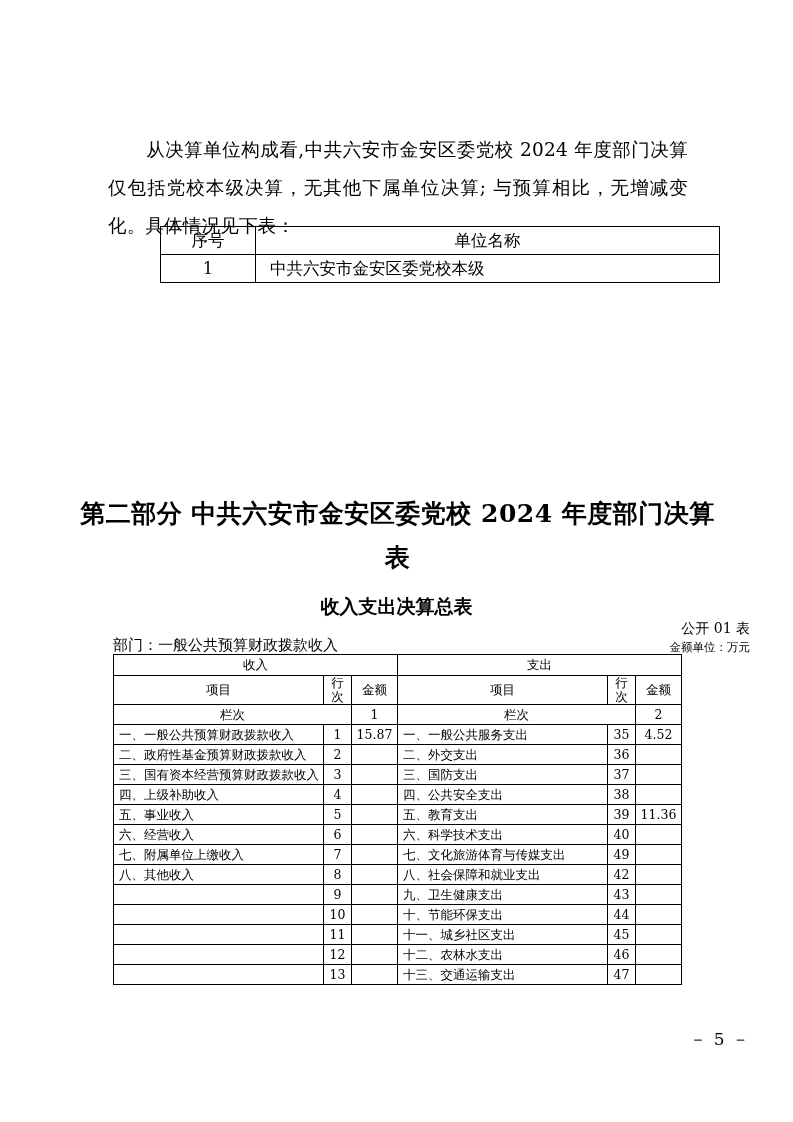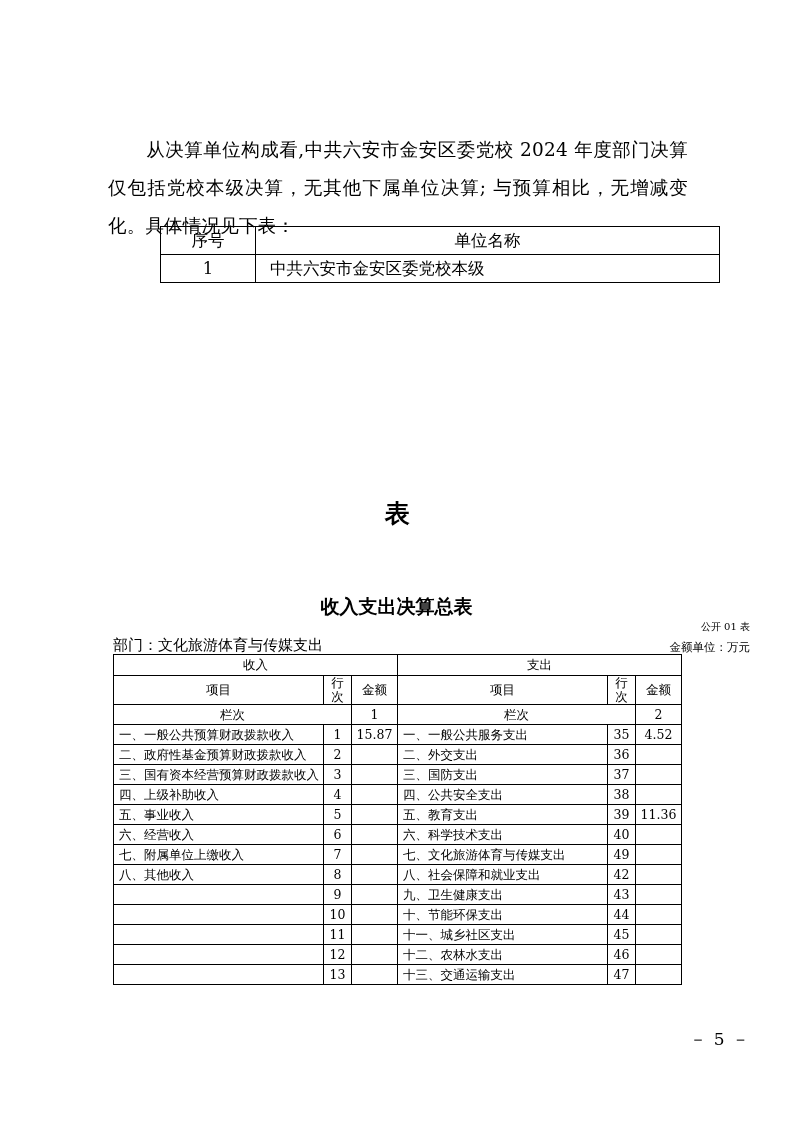--- a/index.html
+++ b/index.html
@@ -79,21 +79,21 @@
     width: 793px;
     text-align: center;
     font-size: 19px;
     font-weight: bold;
   }
 
   .form-code {
     position: absolute;
     right: 88px;
     top: 620px;
-    font-size: 10px;
+    font-size: 14px;
   }
   .dept-line {
     position: absolute;
     left: 113px;
     top: 636px;
     font-size: 15px;
   }
   .amount-unit {
     position: absolute;
     right: 88px;
@@ -153,26 +153,27 @@
         <td>单位名称</td>
       </tr>
       <tr>
         <td class="col-seq">1</td>
         <td class="name">中共六安市金安区委党校本级</td>
       </tr>
     </tbody>
   </table>
 
   <div class="part-title">
+    <span>第二部分  中共六安市金安区委党校 2024 年度部门决算</span>
     <span class="l2">表</span>
   </div>
 
   <div class="sheet-title">收入支出决算总表</div>
   <div class="form-code">公开 01 表</div>
-  <div class="dept-line">部门：文化旅游体育与传媒支出</div>
+  <div class="dept-line">部门：一般公共预算财政拨款收入</div>
   <div class="amount-unit">金额单位：万元</div>
 
   <table class="budget-table">
     <colgroup>
       <col class="c-item">
         <col class="c-line">
         <col class="c-amt">
       <col class="c-item">
         <col class="c-line">
         <col class="c-amt">

